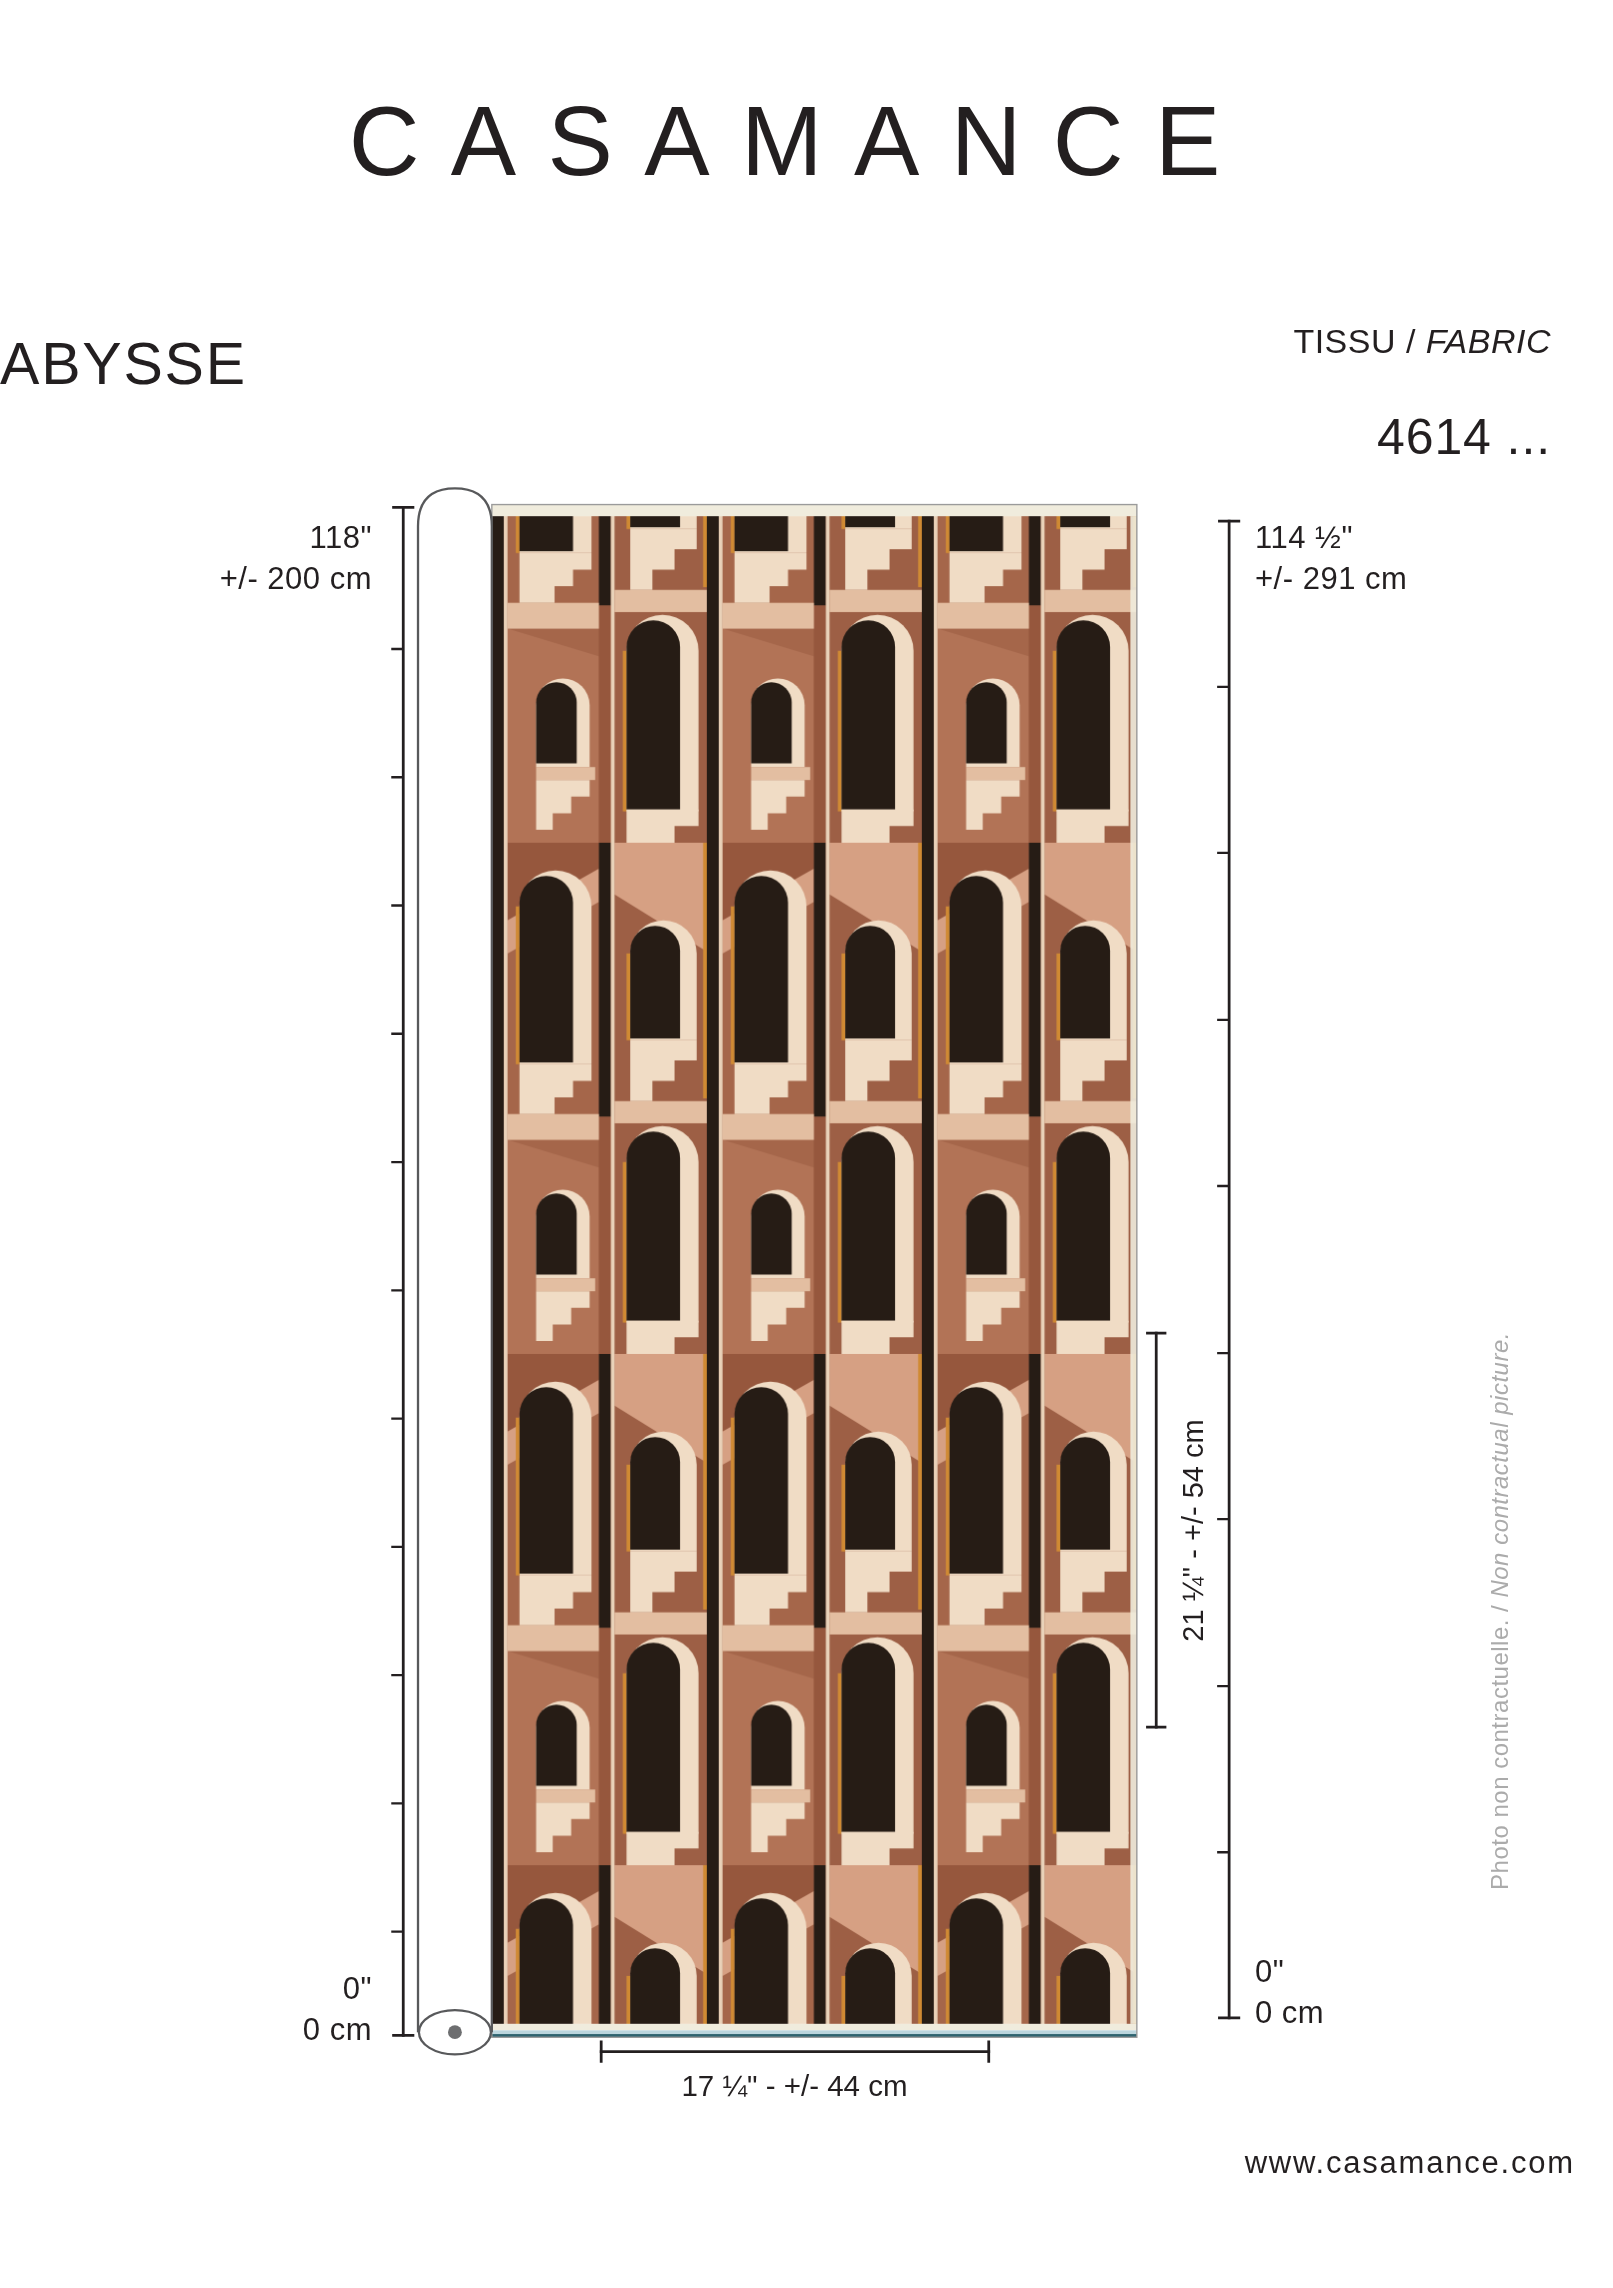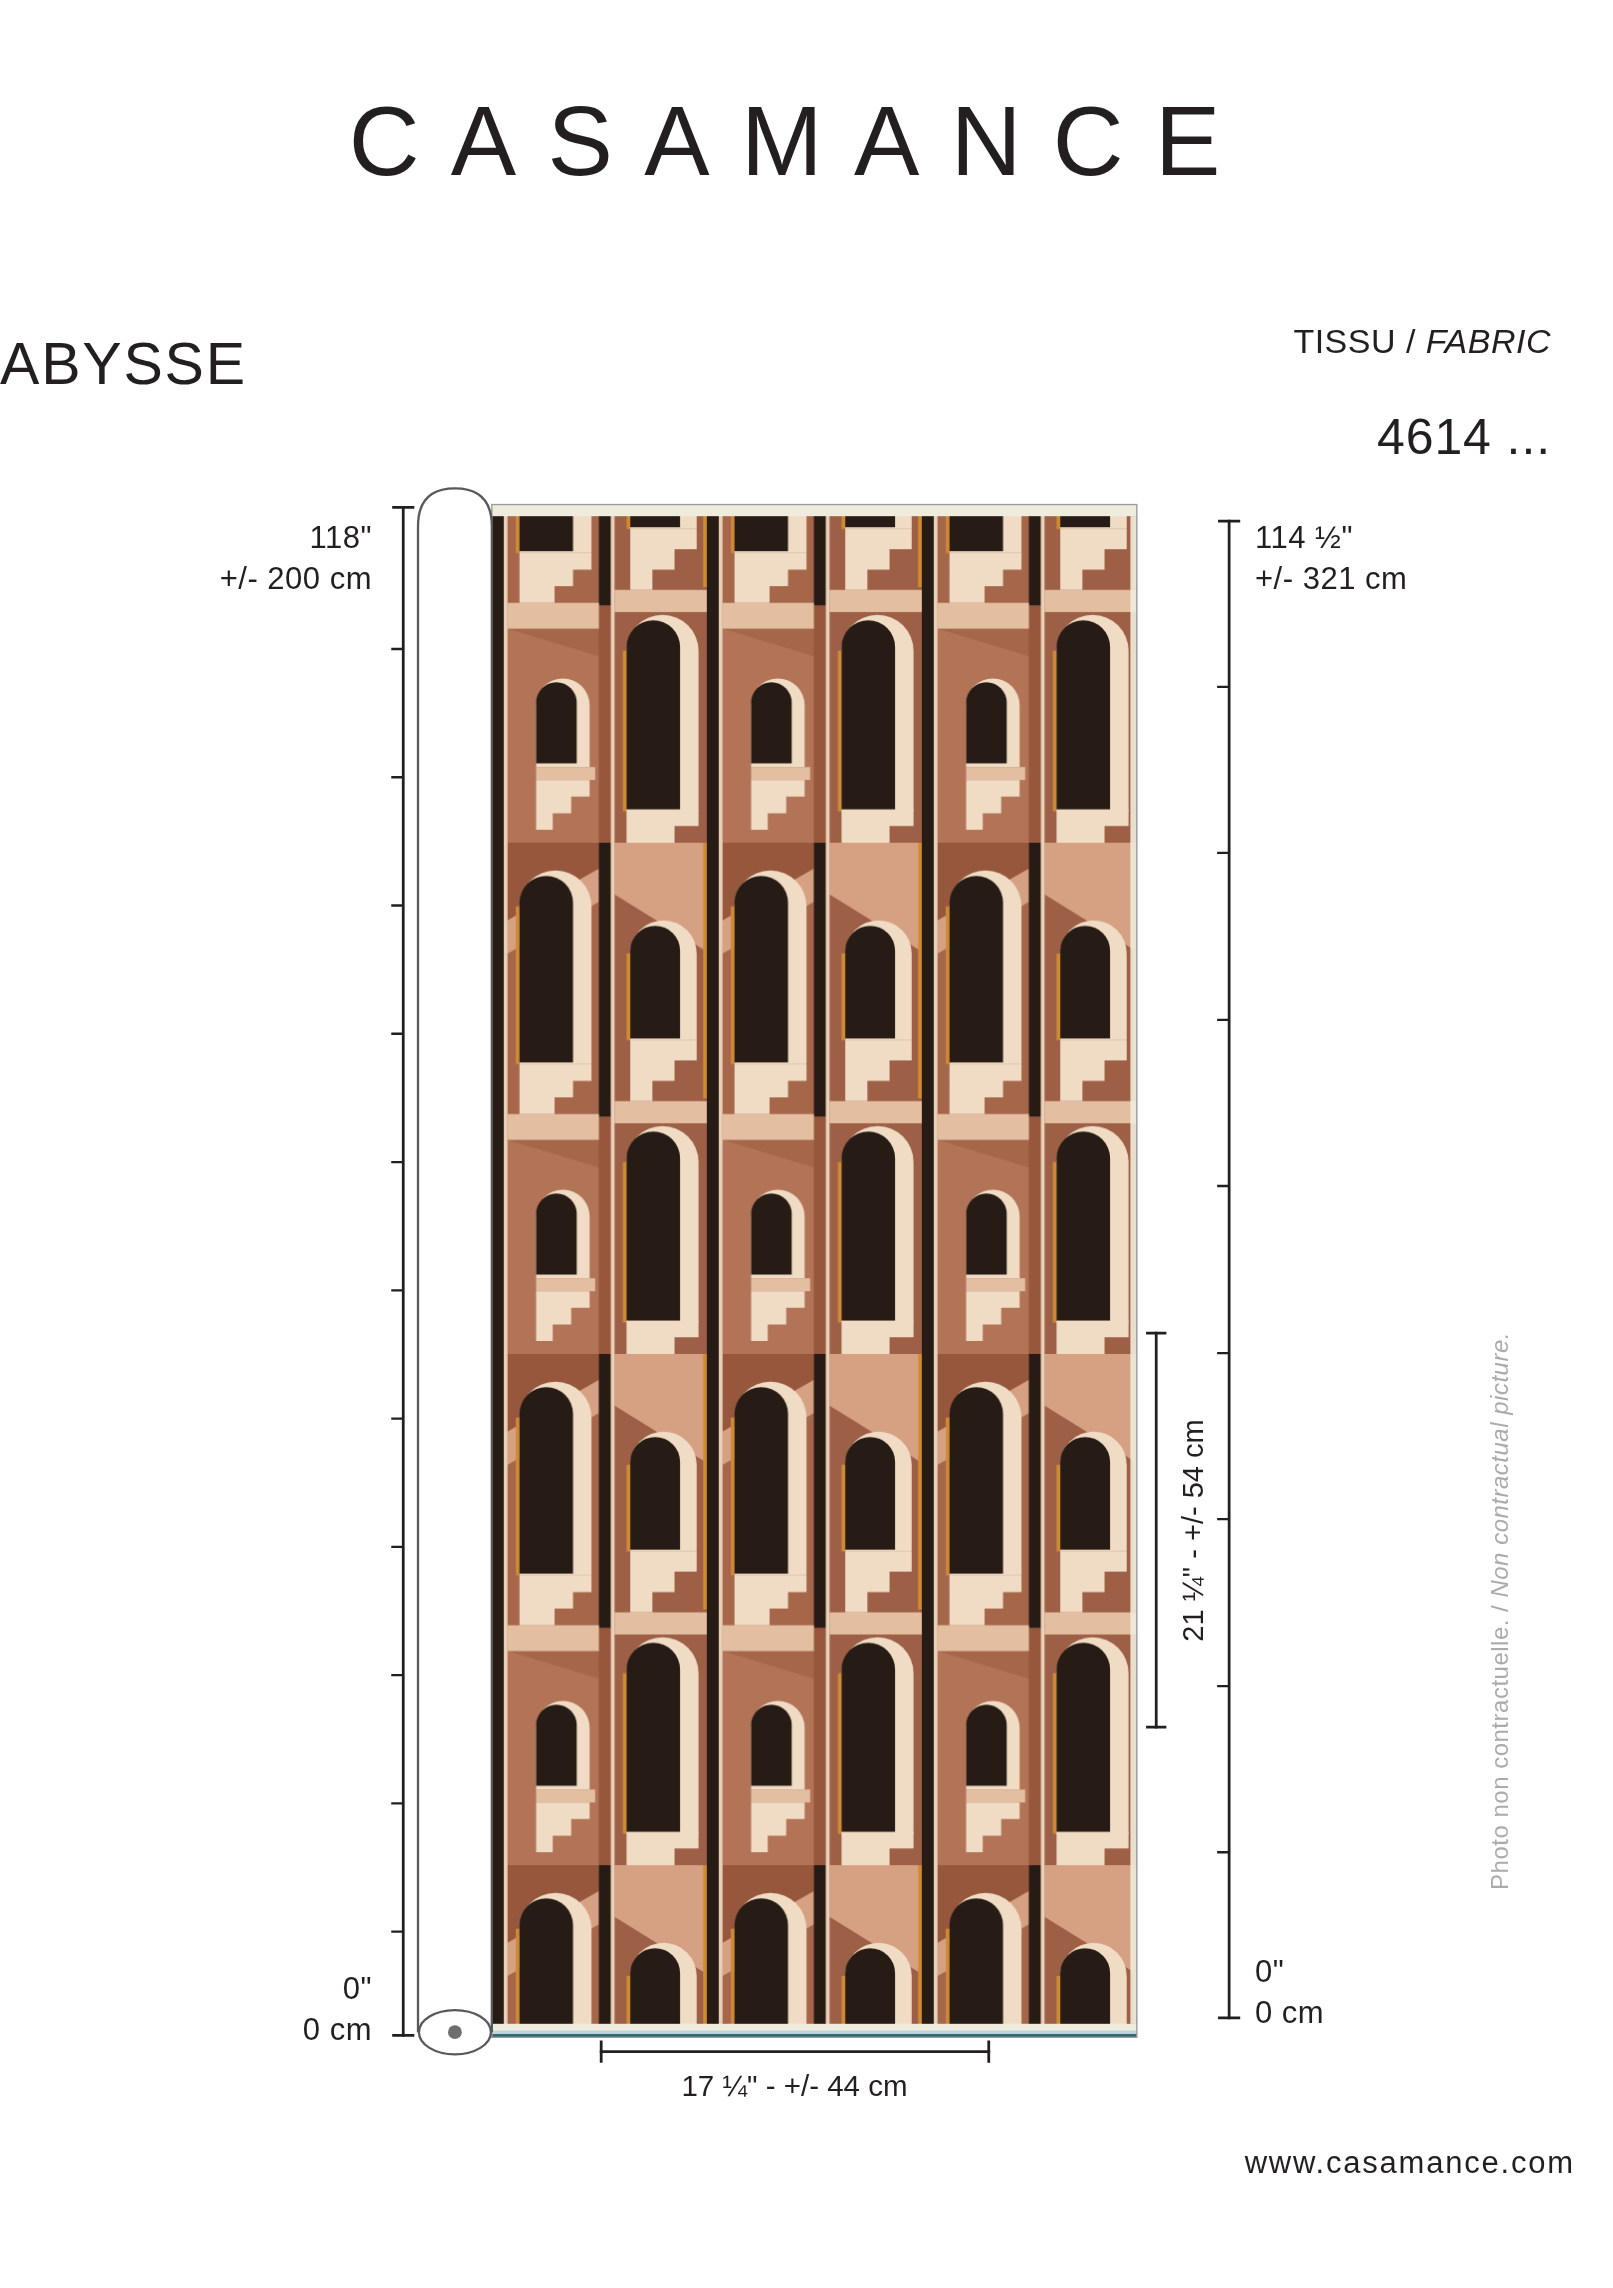--- a/index.html
+++ b/index.html
@@ -132,21 +132,21 @@
   <div class="txt meas meas-left lt">
     <div>118"</div>
     <div>+/- 200 cm</div>
   </div>
   <div class="txt meas meas-left lb">
     <div>0"</div>
     <div>0 cm</div>
   </div>
   <div class="txt meas meas-right rt">
     <div>114 ½"</div>
-    <div>+/- 321 cm</div>
+    <div>+/- 291 cm</div>
   </div>
   <div class="txt meas meas-right rb">
     <div>0"</div>
     <div>0 cm</div>
   </div>
 
   <div class="txt v-repeat">21 ¼" - +/- 54 cm</div>
   <div class="txt h-repeat">17 ¼" - +/- 44 cm</div>
 
   <div class="txt caption"><span>Photo non contractuelle. / </span><span class="it">Non contractual picture.</span></div>

